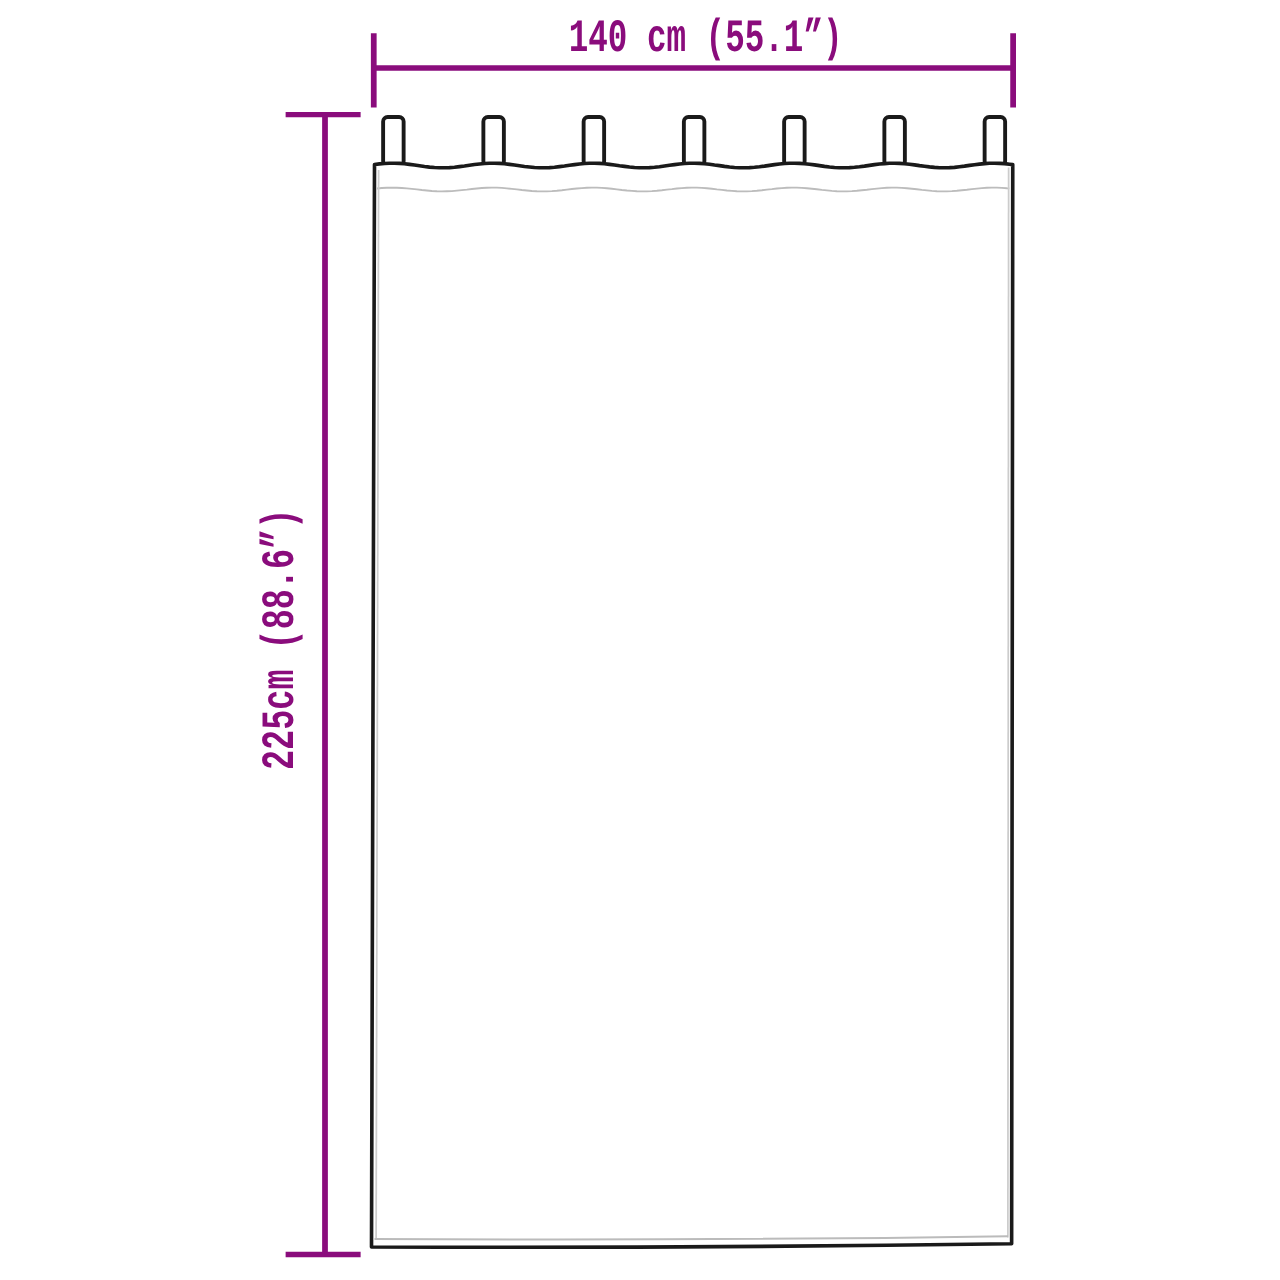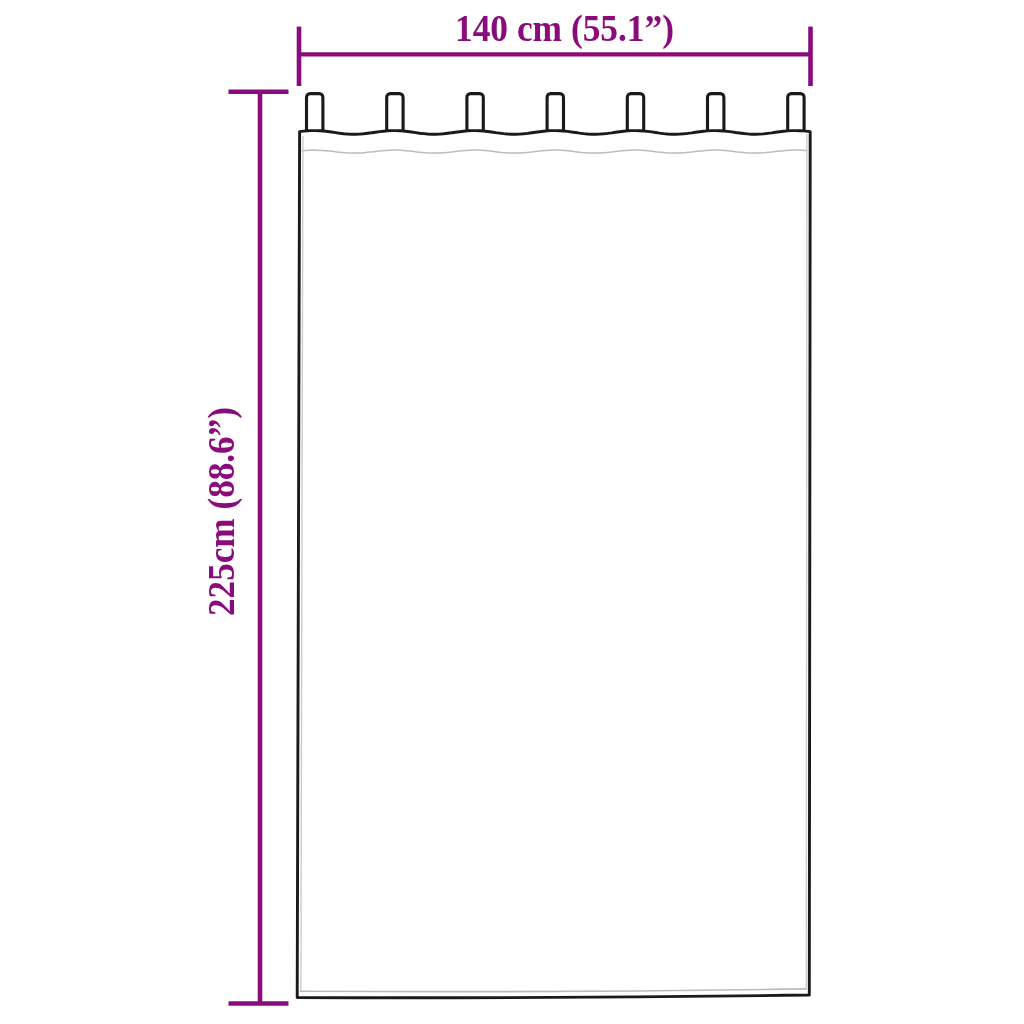--- a/index.html
+++ b/index.html
@@ -1,16 +1,16 @@
 <!DOCTYPE html>
 <html><head>
 <meta charset="utf-8">
 <style>
   html,body { margin:0; padding:0; background:#ffffff; }
-  .wrap { width:884px; height:1024px; position:relative; font-family:Liberation Serif, serif; }
+  .wrap { width:884px; height:1024px; position:relative; font-family:Liberation Mono, monospace; }
 </style>
 </head>
 <body>
 <div class="wrap">
 <svg width="1024" height="1024" viewBox="0 0 1024 1024" xmlns="http://www.w3.org/2000/svg">
 
 <rect x="0" y="0" width="1024" height="1024" fill="#ffffff"></rect>
 
 <rect x="306.5" y="93.6" width="16.4" height="39" rx="3.6" fill="#ffffff" stroke="#1a1a1a" stroke-width="3.1"></rect>
 

